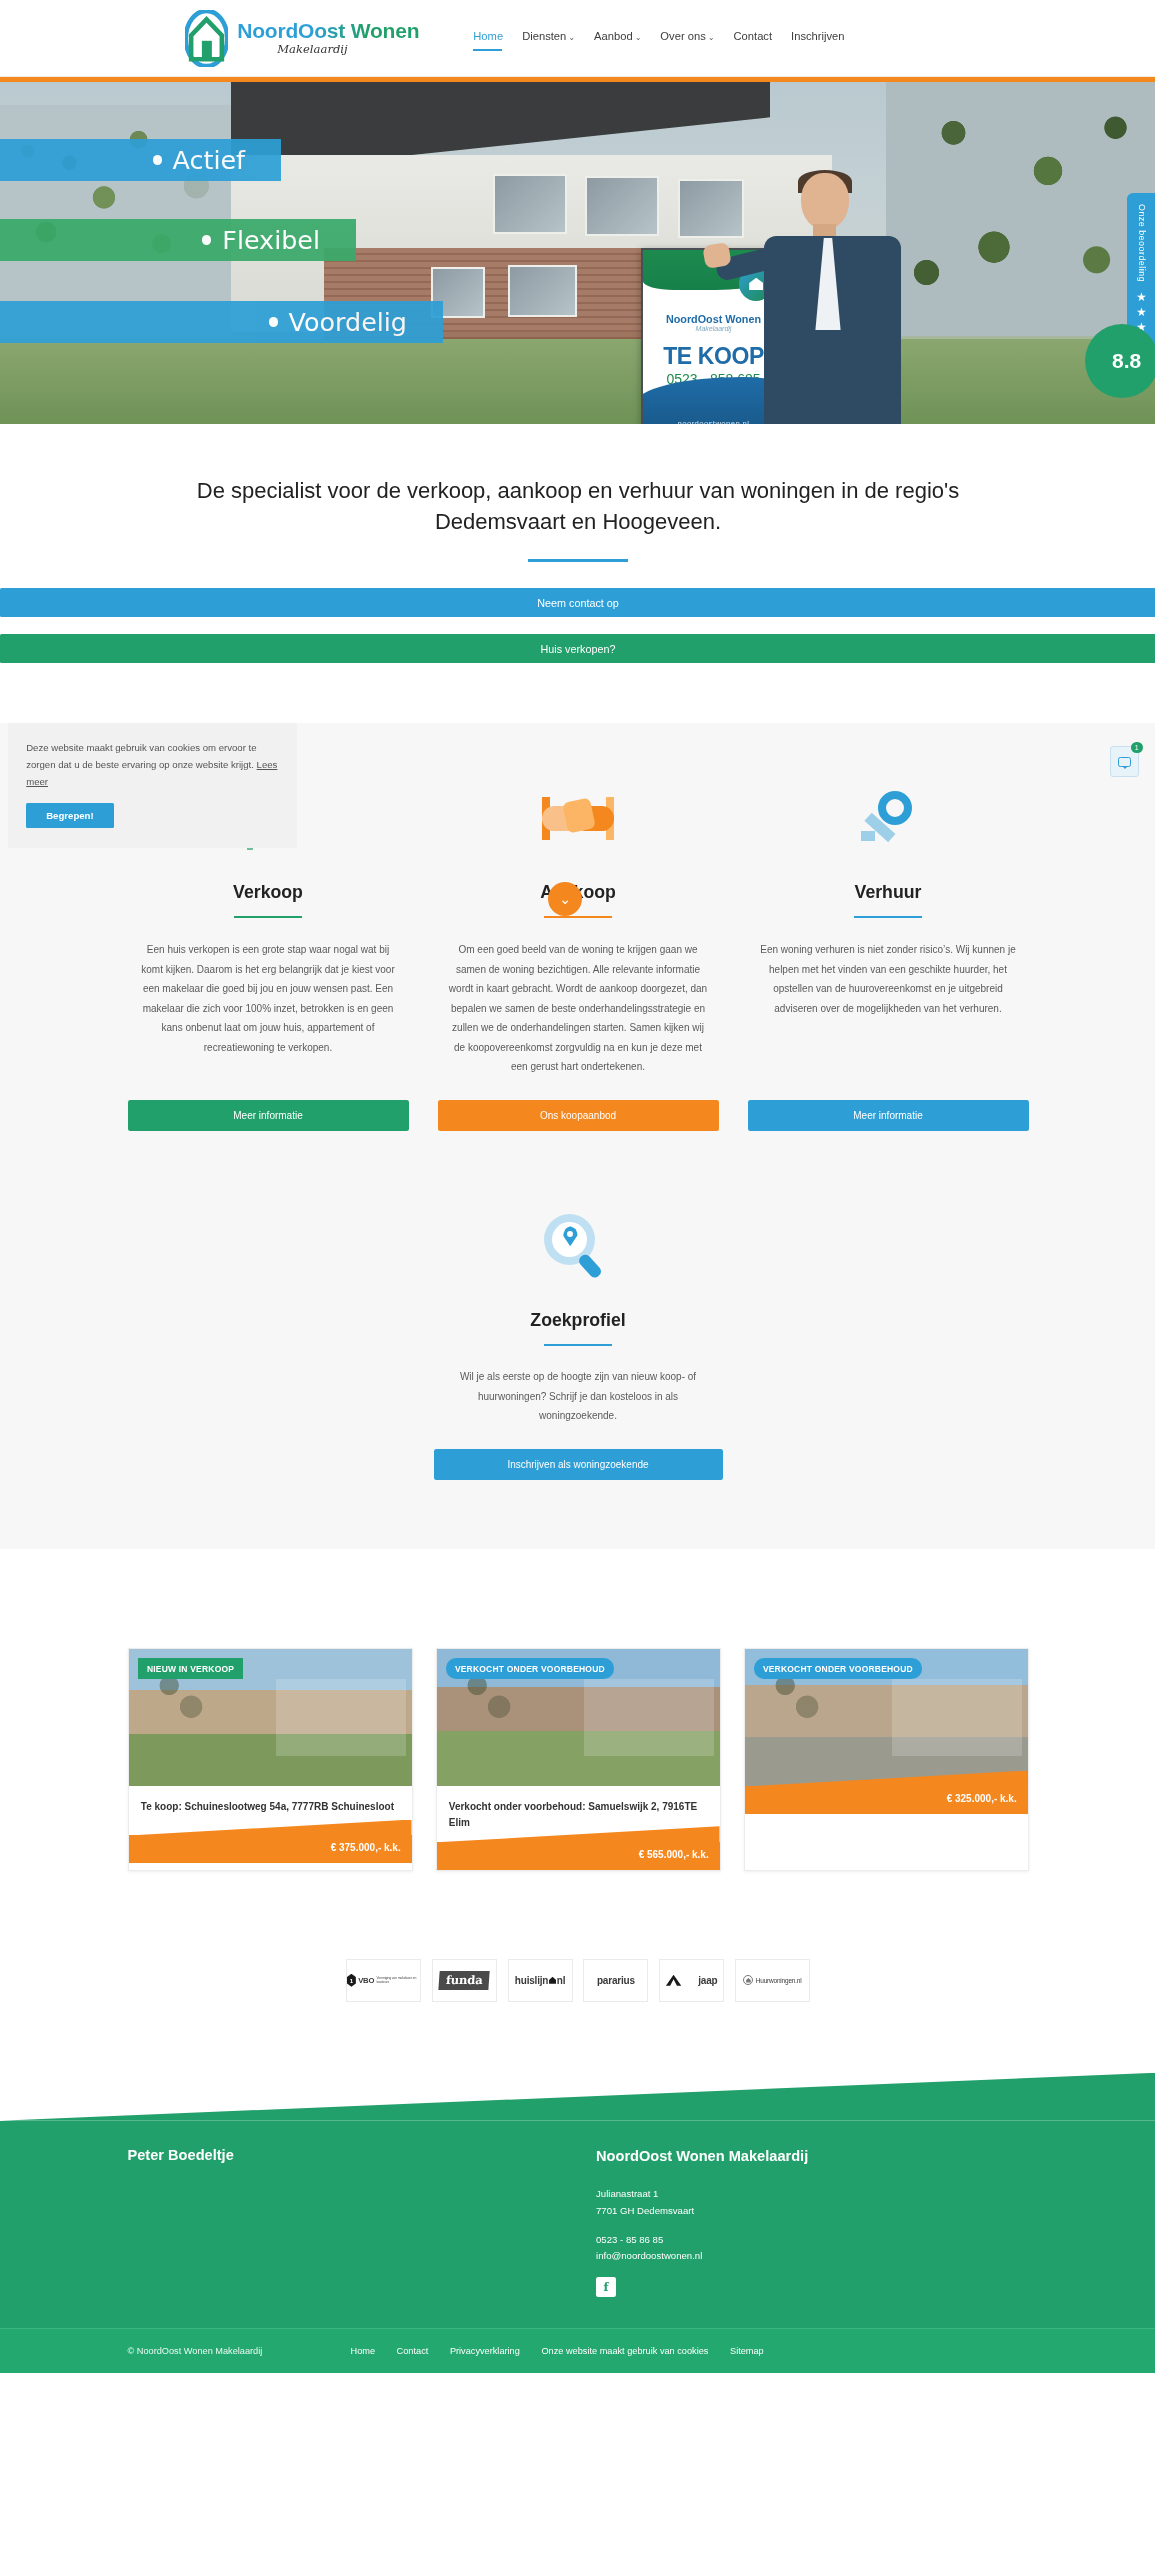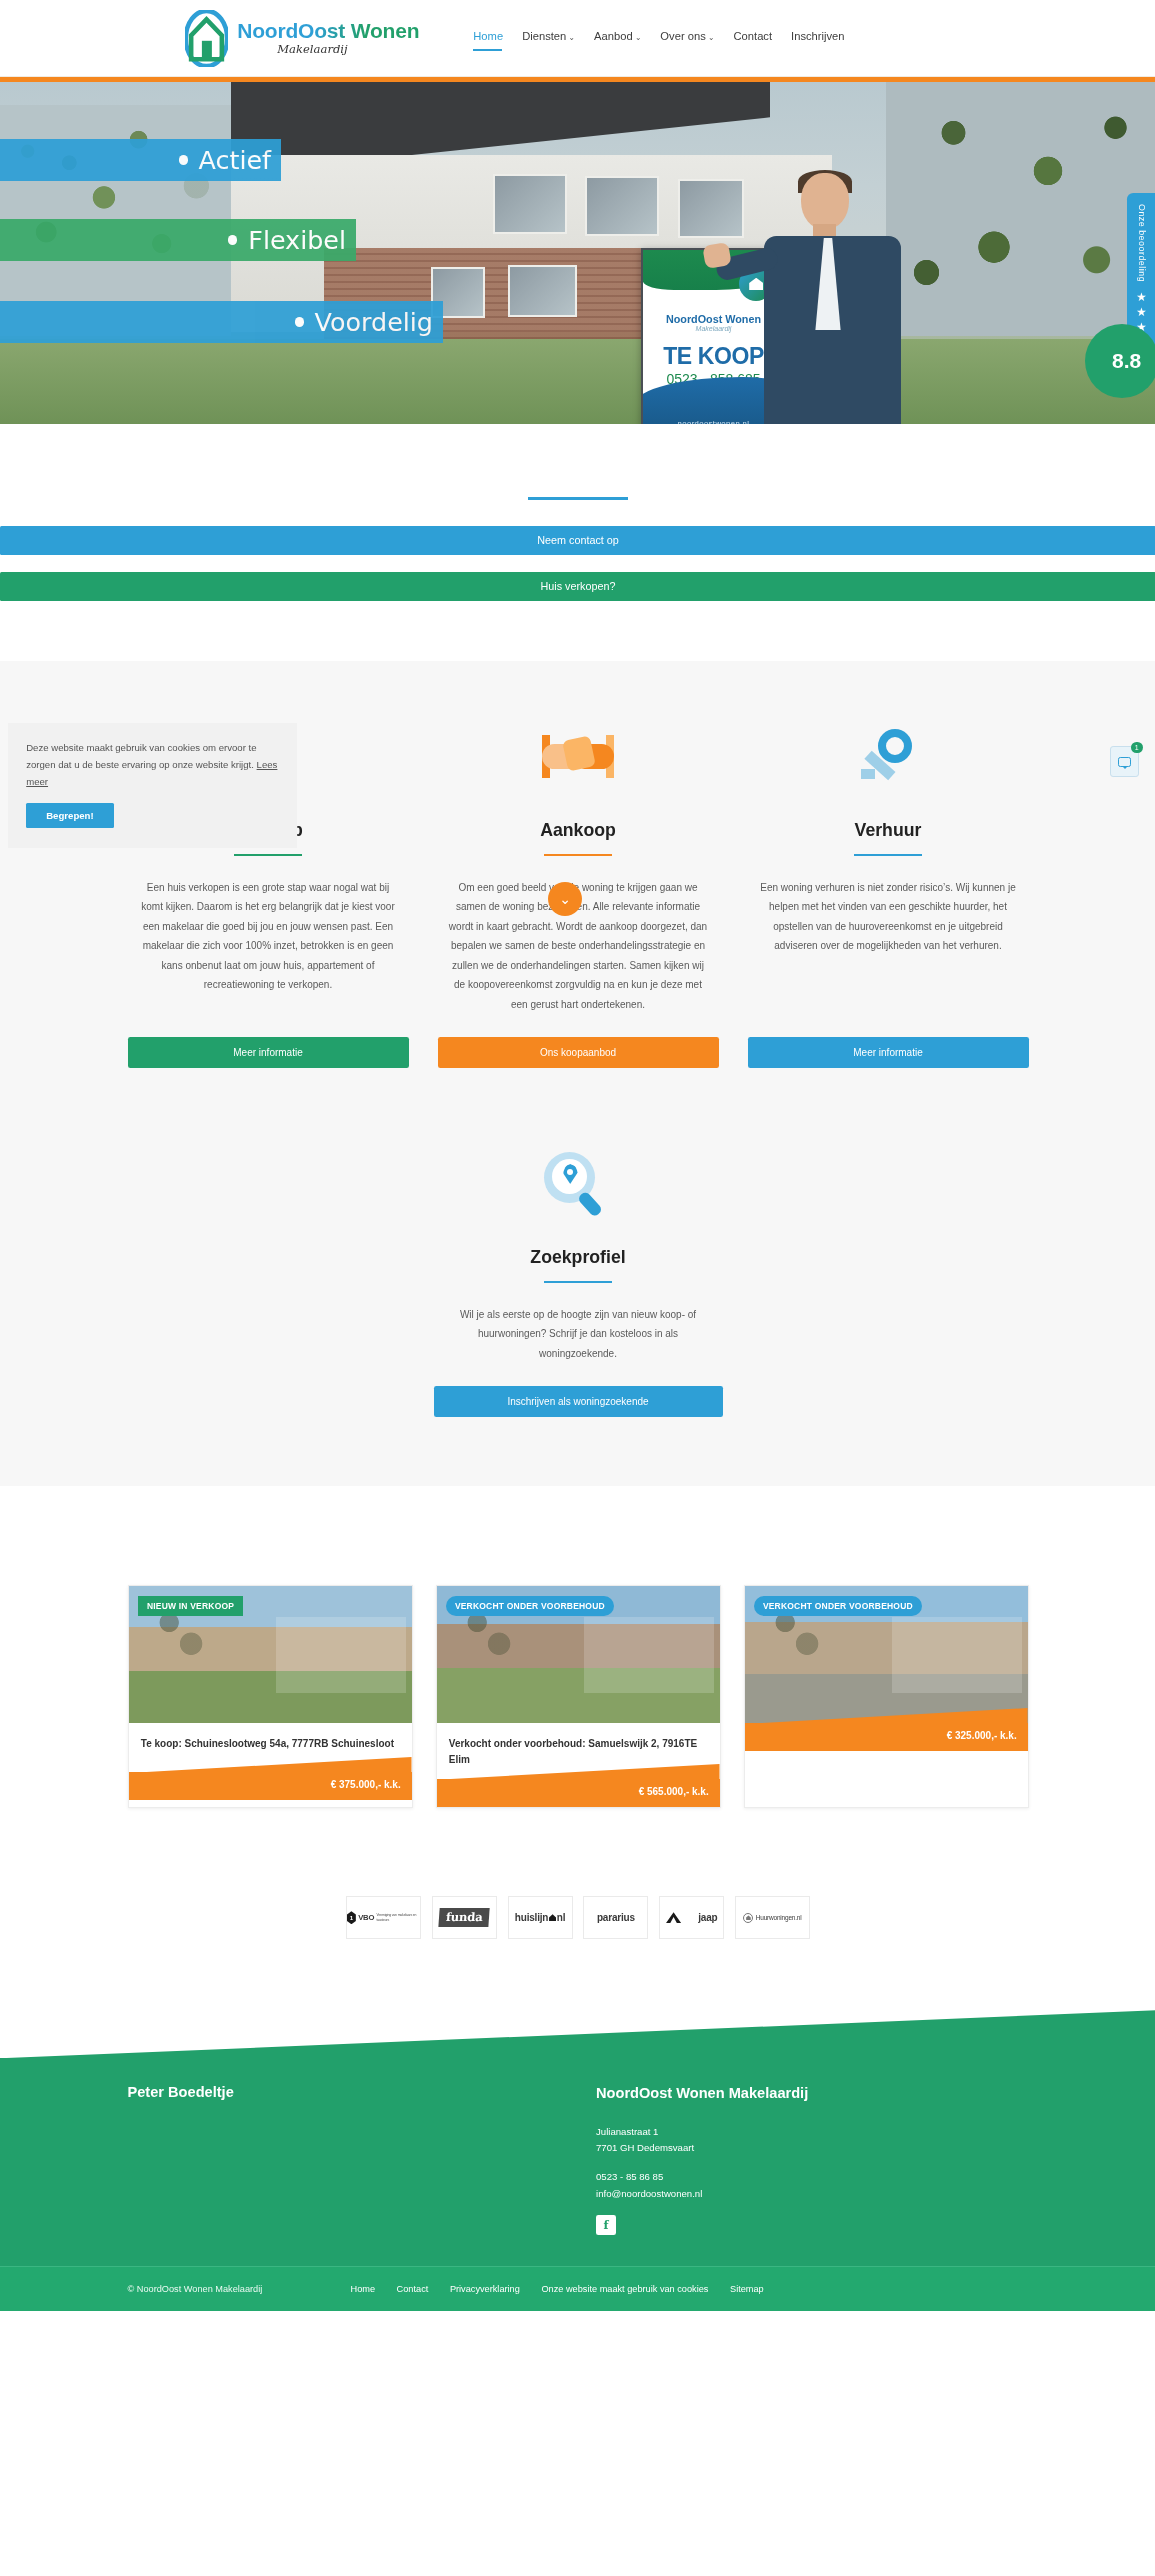--- a/index.html
+++ b/index.html
@@ -95,21 +95,21 @@
       radial-gradient(circle at 85% 18%, #3f5a30 0 10.8px, transparent 11.6px),
       radial-gradient(circle at 40% 65%, #4d6b38 0 15.4px, transparent 16px),
       radial-gradient(circle at 78% 70%, #5b7a44 0 13px, transparent 14px),
       radial-gradient(circle at 15% 75%, #445f33 0 12.3px, transparent 13px);
     background-color: #aebbbf;
   }
 
   
   .slogan {
     position: absolute; display: flex; align-items: center;
-    height: 42px; padding-right: 10px; color: #fff;
+    height: 42px; padding-right: 36px; color: #fff;
     font-family: "DejaVu Sans", sans-serif; font-size: 25.4px;
     opacity: .93;
   }
   .slogan .dot {
     width: 9.2px; height: 9.2px; border-radius: 50%; background: #fff;
     margin-right: 10.8px; flex: none;
   }
   .s1 { left: 0; top: 57px;  width: 281px; background: #2e9fd6; justify-content: flex-end; }
   .s2 { left: 0; top: 137px; width: 356px; background: #3aaa6a; justify-content: flex-end; }
   .s3 { left: 0; top: 219px; width: 443px; background: #2e9fd6; justify-content: flex-end; }
@@ -517,20 +517,21 @@
       <div class="rating-stars">★★★★★</div>
     </div>
     <div class="rating-circle">8.8</div>
   </div>
 
   <div class="intro">
     <div class="scroll-btn">
       <span>⌄</span>
     </div>
 
+    <h1>De specialist voor de verkoop, aankoop en verhuur van woningen in de regio's Dedemsvaart en Hoogeveen.</h1>
     <div class="intro-rule"></div>
     <div class="intro-btns">
       <button class="btn btn-blue">Neem contact op</button>
       <button class="btn btn-green">Huis verkopen?</button>
     </div>
 
     <div class="cookie">
       <p>
         <span>Deze website maakt gebruik van cookies om ervoor te zorgen dat u de beste ervaring op onze website krijgt.</span>
         <a href="#">Lees meer</a>

